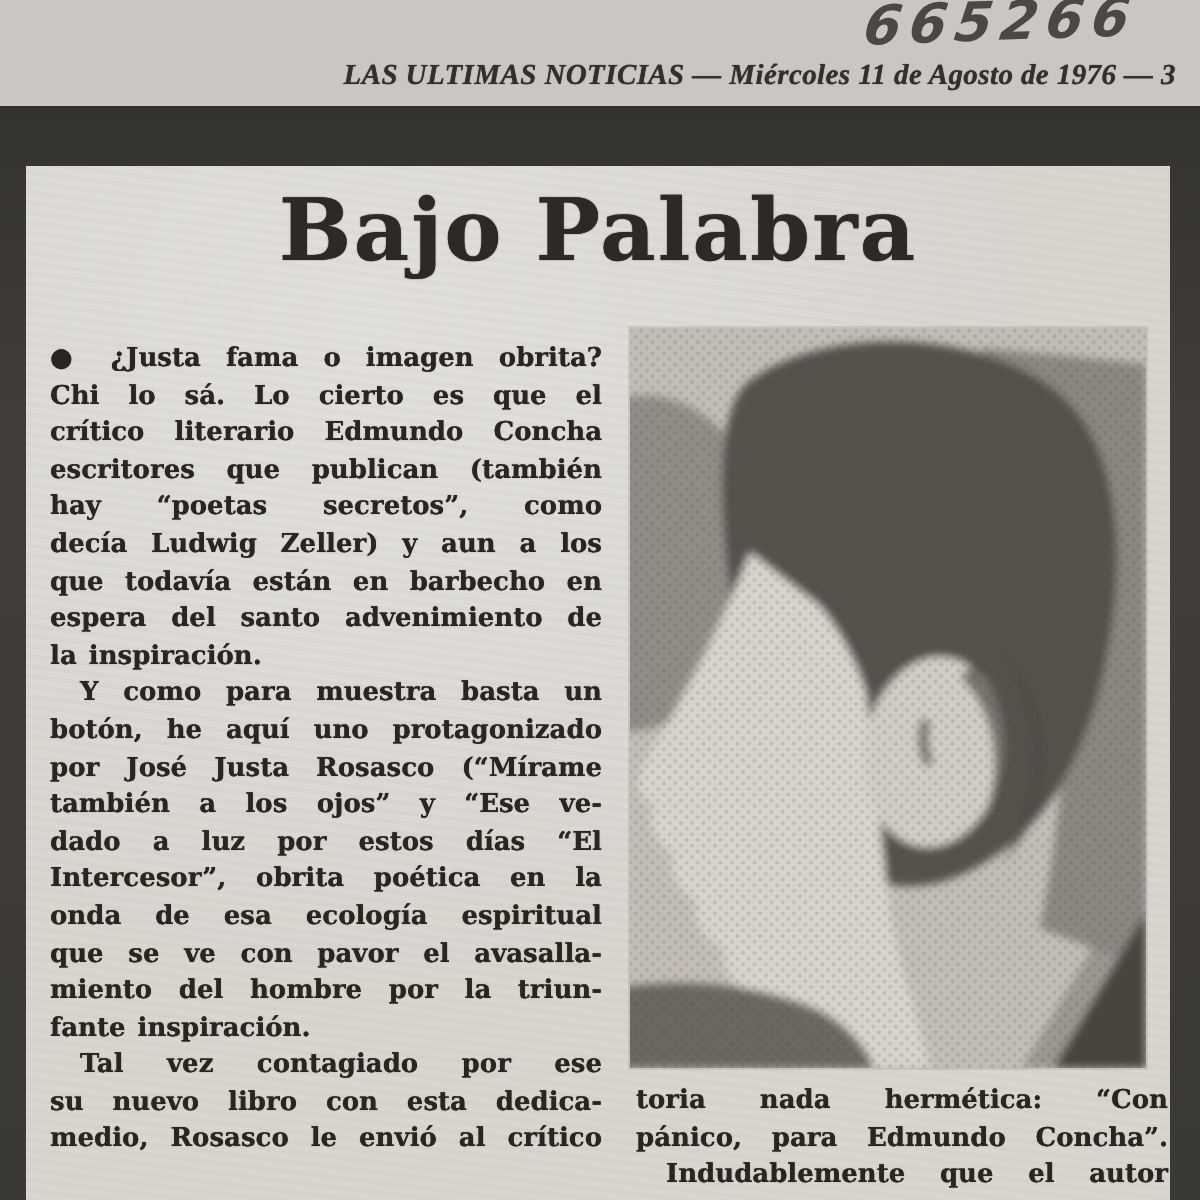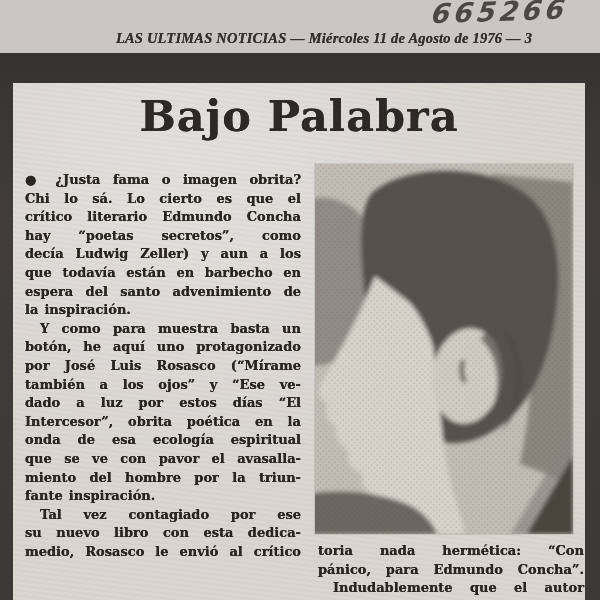--- a/index.html
+++ b/index.html
@@ -10,21 +10,21 @@
           background: #cac7c2; overflow: hidden; }
 
   
   .handwritten { position: absolute; left: 432px; top: -4px; width: 130px;
     font-family: "DejaVu Sans", sans-serif; font-style: italic;
     font-size: 27px; font-weight: bold; letter-spacing: 4px; color: #4b4742;
     transform: rotate(-2deg) skewX(-10deg); }
 
   
   .masthead { position: absolute; left: 60px; top: 30px; width: 528px;
-    text-align: center; font-family: "Liberation Serif", serif;
+    text-align: right; font-family: "Liberation Serif", serif;
     font-weight: bold; font-style: italic; font-size: 14.5px;
     letter-spacing: 0.2px; color: #33302b;
     text-shadow: 0 0 0.5px #33302b; }
 
   
   .frame { position: absolute; left: 0; top: 53px; width: 600px; height: 547px;
     background: linear-gradient(180deg, #353330, #413e3a 30%, #3b3936); }
 
   
   .paper { position: absolute; left: 13px; top: 83px; width: 572px; height: 533px;
@@ -69,36 +69,37 @@
 
     <div class="col col-left">
 
         <div class="tline">● ¿Justa fama o imagen obrita?</div>
 
         <div class="tline">Chi lo sá. Lo cierto es que el</div>
 
         <div class="tline">crítico literario Edmundo Concha</div>
 
 
+        <div class="tline">escritores que publican (también</div>
 
         <div class="tline">hay “poetas secretos”, como</div>
 
         <div class="tline">decía Ludwig Zeller) y aun a los</div>
 
         <div class="tline">que todavía están en barbecho en</div>
 
         <div class="tline">espera del santo advenimiento de</div>
 
         <div class="tline short">la inspiración.</div>
 
         <div class="tline indent">Y como para muestra basta un</div>
 
         <div class="tline">botón, he aquí uno protagonizado</div>
 
-        <div class="tline">por José Luis Rosasco (“Mírame</div>
+        <div class="tline">por José Justa Rosasco (“Mírame</div>
 
         <div class="tline">también a los ojos” y “Ese ve-</div>
 
 
         <div class="tline">dado a luz por estos días “El</div>
 
         <div class="tline">Intercesor”, obrita poética en la</div>
 
         <div class="tline">onda de esa ecología espiritual</div>
 

